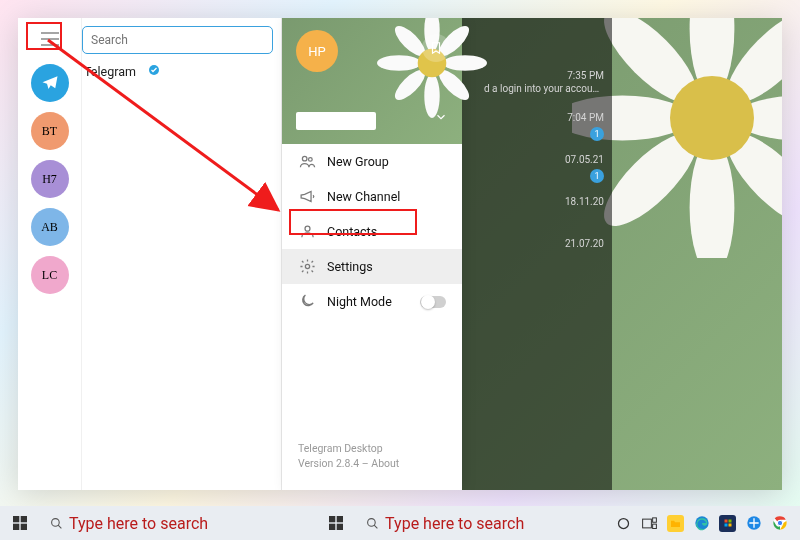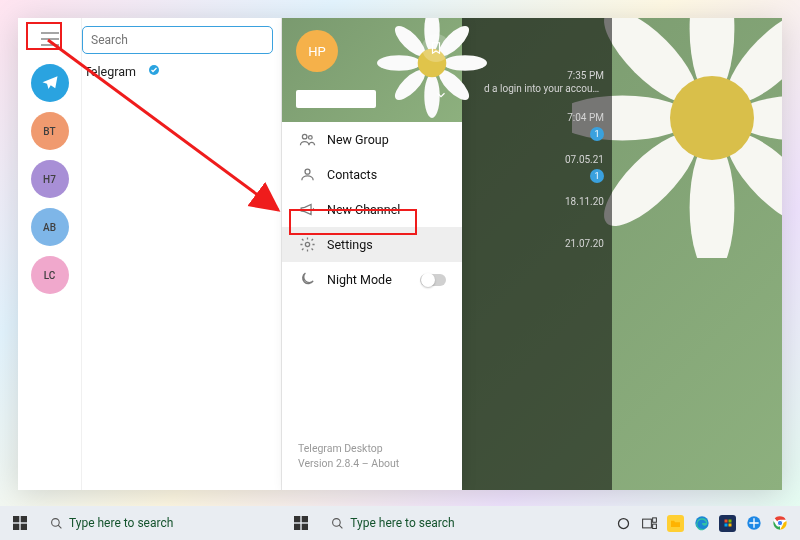--- a/index.html
+++ b/index.html
@@ -27,21 +27,21 @@
       background: #fff;
       border-right: 1px solid #f0f0f0;
     }
     .hamburger {
       width: 30px; height: 30px; display: flex; align-items: center; justify-content: center;
       cursor: pointer;
     }
     .circ {
       width: 38px; height: 38px; border-radius: 50%;
       display: flex; align-items: center; justify-content: center;
-      color: #404040; font-size: 10px; font-weight: 500;
+      color: #000000; font-size: 12px; font-weight: 500; font-family: Liberation Serif, serif;
     }
     .tg { background: #2aa3e0; }
     .c-bt{ background:#f09a6f; } .c-h7{ background:#a88fd6; } .c-ab{ background:#7eb6e8; } .c-lc{ background:#f0a8cc; }
 
     
     .chatlist {
       width: 200px; position: relative;
       border-right: 1px solid #e8e8e8;
       background:#fff;
     }
@@ -60,21 +60,21 @@
     .verified { color:#2aa3e0; font-size:11px; }
 
     
     .menu-panel {
       width: 180px; background: #fff; position: relative;
       display: flex; flex-direction: column;
       box-shadow: 3px 0 12px rgba(0,0,0,.1);
       z-index: 5;
     }
     .menu-header {
-      height: 104px; position: relative;
+      height: 126px; position: relative;
       background: linear-gradient(135deg,#7a9a6f 0%, #8db07e 100%);
     }
     .daisy { position:absolute; }
     .mh-avatar {
       position:absolute; left:14px; top:12px;
       width:42px; height:42px; border-radius:50%;
       background:#f5b14a;
       display:flex; align-items:center; justify-content:center;
       color:#fff; font-size:13px;
     }
@@ -132,21 +132,21 @@
     .arrow-svg { position:absolute; z-index:49; pointer-events:none; }
 
     
     .taskbar {
       position:absolute; left:0; right:0; bottom:0; height:34px;
       background:#e9edf2;
       display:flex; align-items:center; padding:0 6px; gap:4px;
     }
     .tb-seg { display:flex; align-items:center; gap:6px; }
     .win-btn { width:28px; height:28px; display:flex; align-items:center;justify-content:center; }
-    .tbsearch { display:flex; align-items:center; gap:6px; padding:0 10px; height:26px; border-radius:2px; color:#14532d; font-size:12px;}
+    .tbsearch { display:flex; align-items:center; gap:6px; padding:0 10px; height:26px; border-radius:2px; color:#b91c1c; font-size:16px;}
     .tray { margin-left:auto; display:flex; align-items:center; gap:9px; padding-right:6px; }
     .ico { width:17px; height:17px; display:inline-flex; align-items:center; justify-content:center; border-radius:3px; }
   </style>
 </head>
 <body>
 
 <div class="wallpaper"></div>
 
 <div class="window">
 
@@ -217,33 +217,33 @@
             <circle cx="8" cy="8" r="3.2"></circle>
             <circle cx="16" cy="9" r="2.6"></circle>
             <path d="M2 20c0-3 3-5 6-5s6 2 6 5M14 20c0-2 2-4 4-4s4 2 4 4"></path>
           </svg>
         </span>
       <span>New Group</span>
     </div>
     <div class="m-item">
       <span class="m-icon">
           <svg width="17" height="17" viewBox="0 0 24 24" fill="none" stroke="#7a7a7a" stroke-width="1.8">
-            <circle cx="12" cy="8" r="3.5"></circle>
-            <path d="M4 20c0-4 4-6 8-6s8 2 8 6"></path>
+            <path d="M3 10v4l5 1 9 4V5l-9 4zM20 10a3 3 0 010 4"></path>
           </svg>
         </span>
-      <span>Contacts</span>
+      <span>New Channel</span>
     </div>
     <div class="m-item">
       <span class="m-icon">
           <svg width="17" height="17" viewBox="0 0 24 24" fill="none" stroke="#7a7a7a" stroke-width="1.8">
-            <path d="M3 10v4l5 1 9 4V5l-9 4zM20 10a3 3 0 010 4"></path>
+            <circle cx="12" cy="8" r="3.5"></circle>
+            <path d="M4 20c0-4 4-6 8-6s8 2 8 6"></path>
           </svg>
         </span>
-      <span>New Channel</span>
+      <span>Contacts</span>
     </div>
     <div class="m-item highlight">
       <span class="m-icon">
           <svg width="17" height="17" viewBox="0 0 24 24" fill="none" stroke="#7a7a7a" stroke-width="1.8">
             <circle cx="12" cy="12" r="3"></circle>
             <path d="M12 2v3M12 19v3M4.2 4.2l2.1 2.1M17.7 17.7l2.1 2.1M2 12h3M19 12h3M4.2 19.8l2.1-2.1M17.7 6.3l2.1-2.1"></path>
           </svg>
         </span>
       <span>Settings</span>
     </div>

